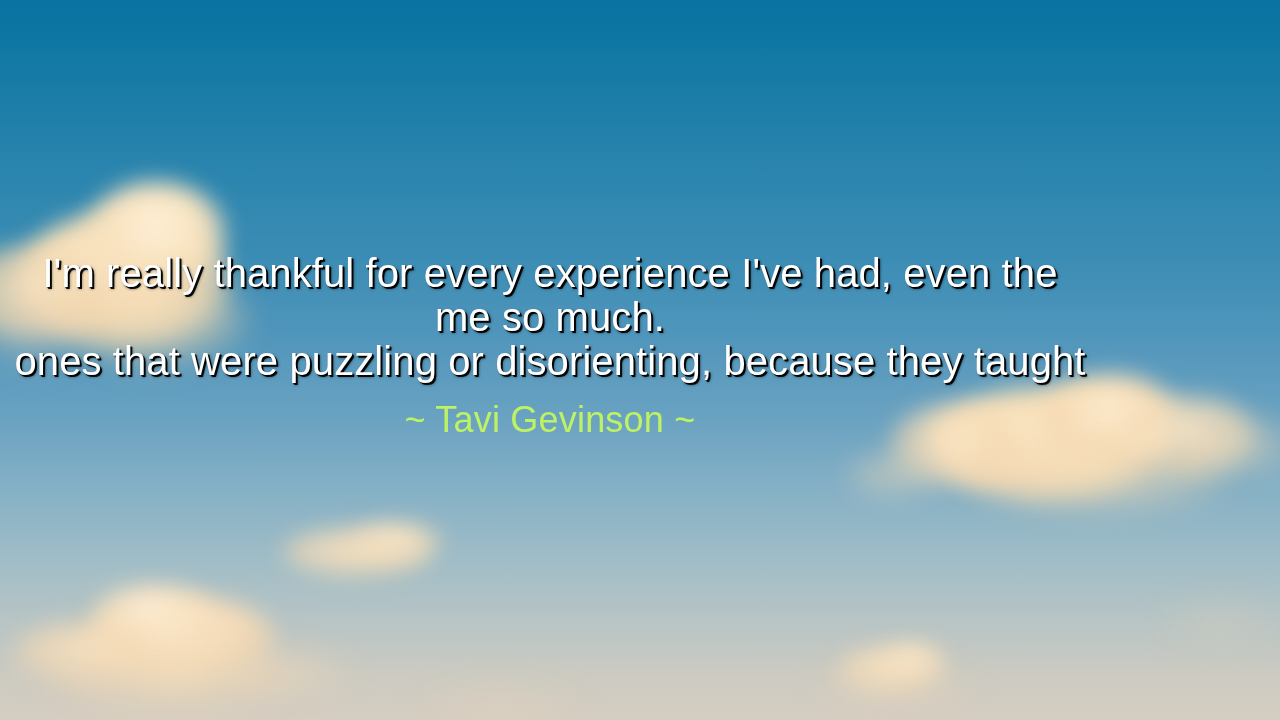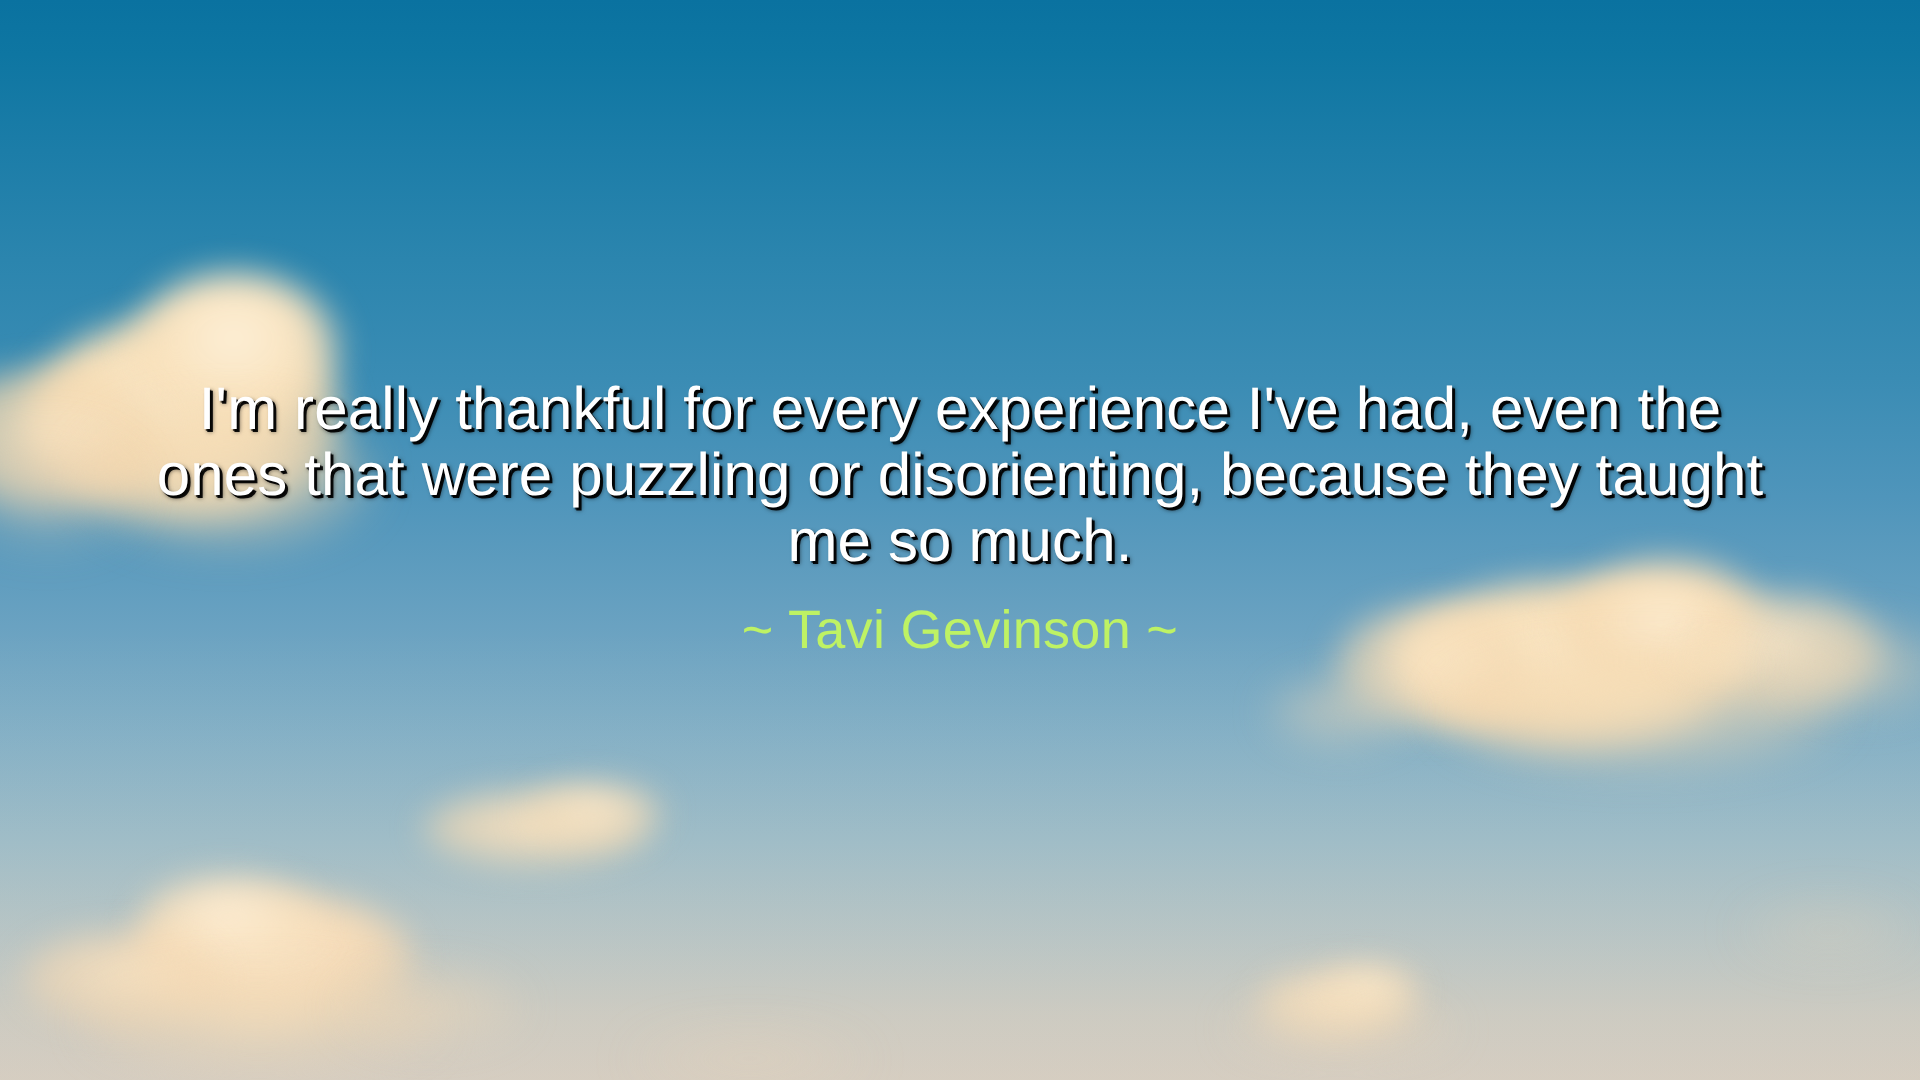--- a/index.html
+++ b/index.html
@@ -121,21 +121,20 @@
 
   
   .quote-card {
     position: absolute;
     left: 0;
     top: 0;
     width: 1280px;
     height: 720px;
     display: flex;
     flex-direction: column;
-    align-items: center;
     justify-content: center;
     text-align: center;
   }
 
   .quote-inner {
     width: 1100px;
     margin-top: -28px;
   }
 
   .quote-text {
@@ -197,19 +196,19 @@
     <div class="cloud cl-e3"></div>
 
     <div class="cloud cl-f1"></div>
     <div class="cloud cl-f2"></div>
     <div class="cloud cl-f3"></div>
   </div>
 
   <div class="quote-card">
     <div class="quote-inner">
       <p class="quote-text">I'm really thankful for every experience I've had, even the</p>
+      <p class="quote-text">me so much.</p>
       <p class="quote-text">ones that were puzzling or disorienting, because they taught</p>
-      <p class="quote-text">me so much.</p>
       <p class="quote-attribution">~ Tavi Gevinson ~</p>
     </div>
   </div>
 
 </div>
 
 </body></html>

